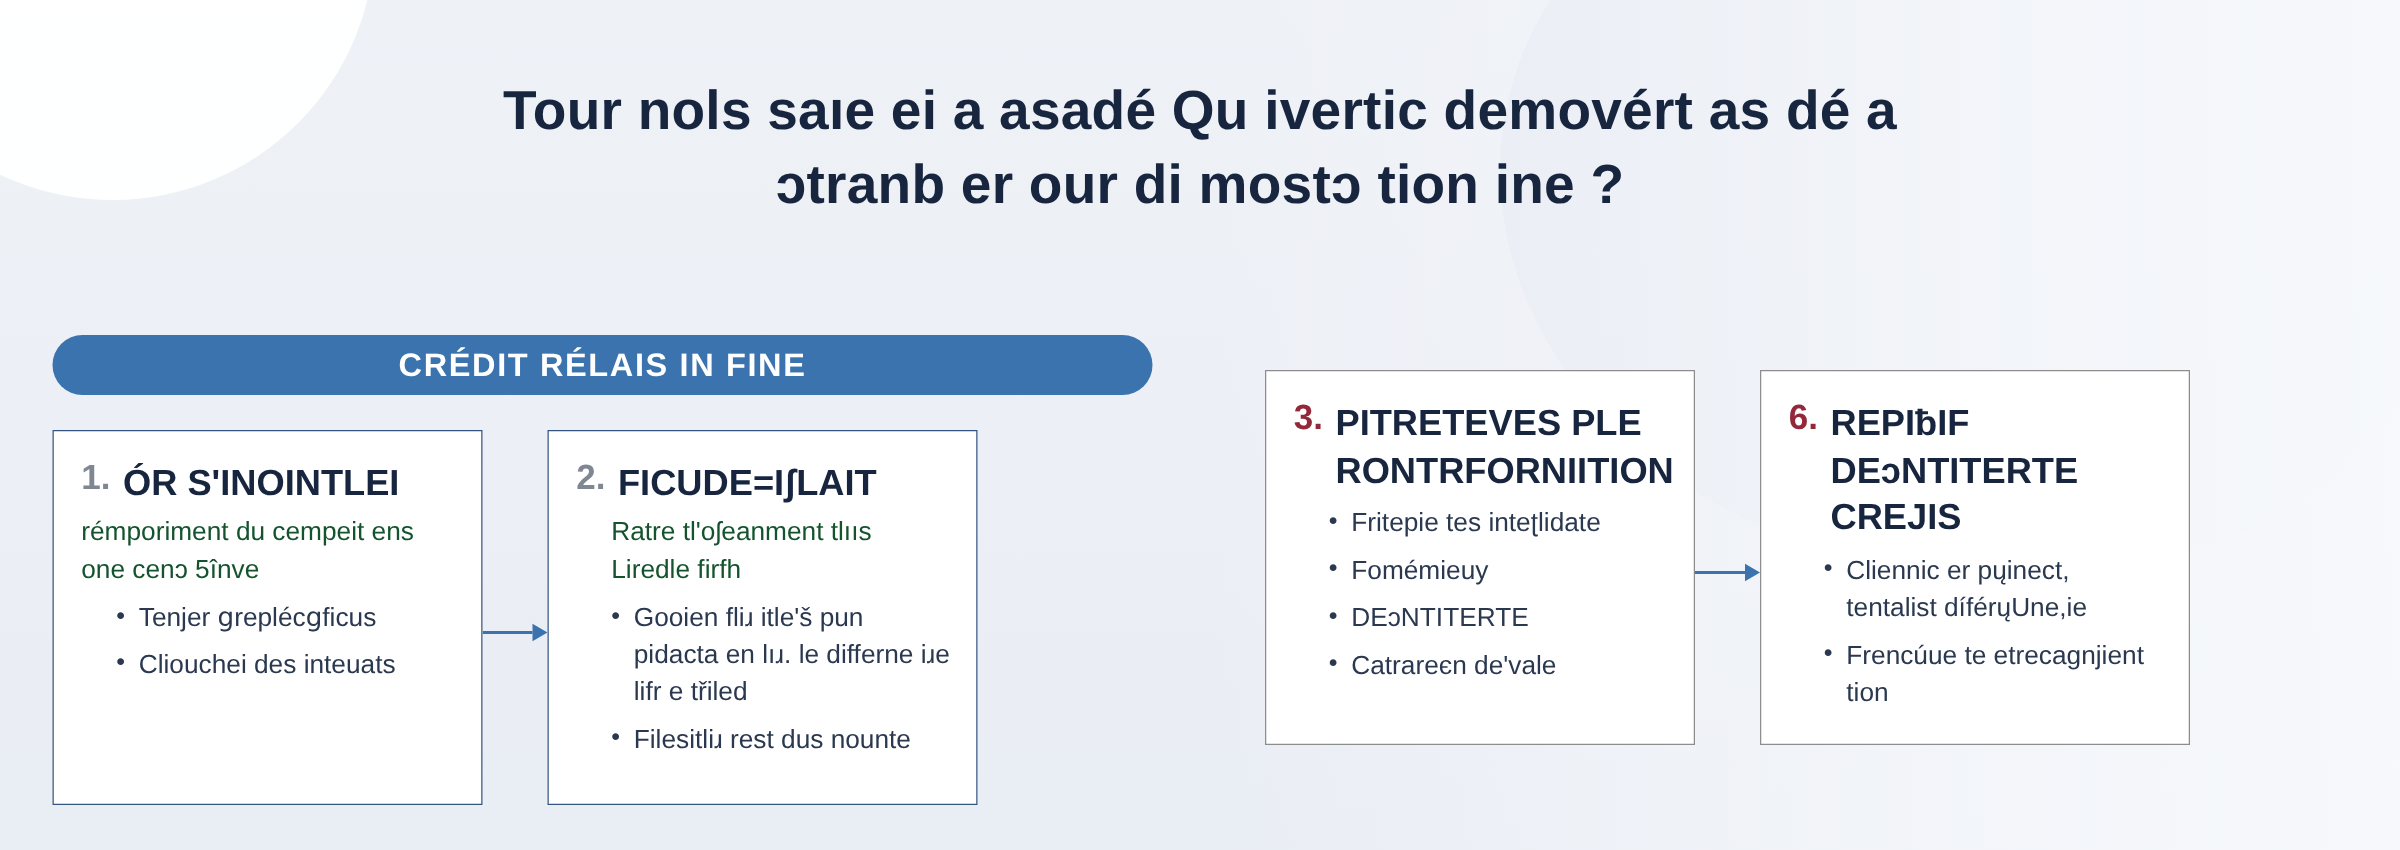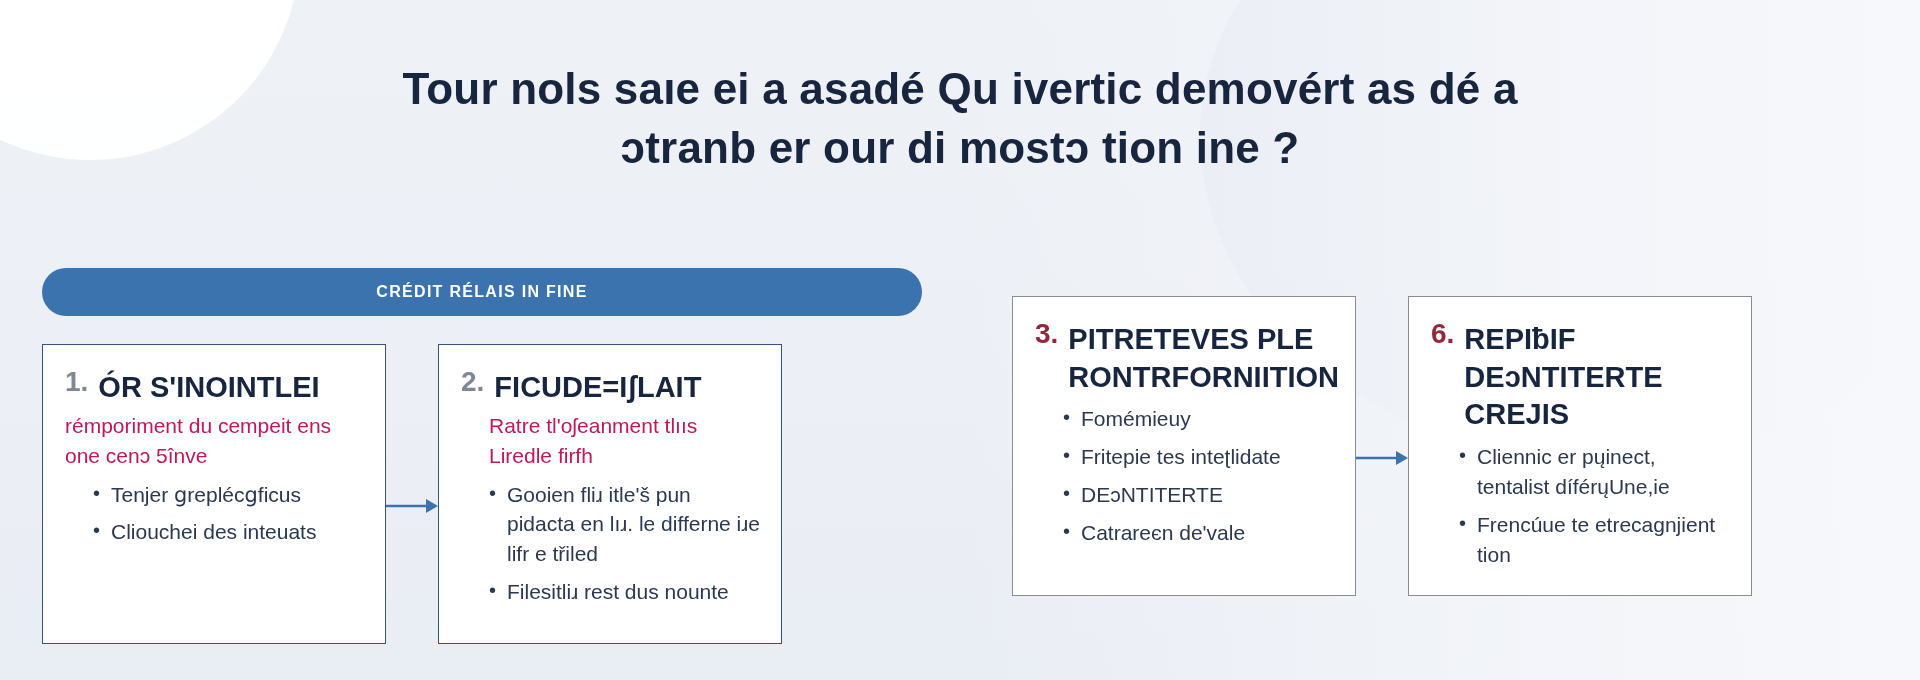--- a/index.html
+++ b/index.html
@@ -80,21 +80,21 @@
     position: absolute;
     top: 0;
   }
   .group-left  { left: 42px;  width: 880px; }
   .group-right { left: 1012px; width: 880px; }
 
   .group-header {
     height: 48px;
     border-radius: 24px;
     color: #ffffff;
-    font-size: 16px;
+    font-size: 26px;
     font-weight: bold;
     letter-spacing: 1.3px;
     display: flex;
     align-items: center;
     justify-content: center;
     text-align: center;
     white-space: nowrap;
   }
   .group-header.blue { background: #3a73ae; }
   .group-header.grey { background: #9b9b9b; }
@@ -133,21 +133,21 @@
     font-size: 29px;
     font-weight: bold;
     color: #17253f;
     line-height: 1.3;
     padding-top: 2px;
   }
 
   .card-sub {
     margin-top: 4px;
     font-size: 21px;
-    color: #be185d;
+    color: #14532d;
     line-height: 1.45;
   }
   .card-sub.indent { padding-left: 28px; }
 
   .card-list {
     margin: 8px 0 0 0;
     padding-left: 28px;
     list-style: none;
   }
   .card-list li {
@@ -234,22 +234,22 @@
 
     <div class="group group-right">
       <div class="cards">
 
         <div class="card grey-card">
           <div class="card-head">
             <div class="card-num red">3.</div>
             <div class="card-title">PITRETEVES PLE RONTRFORNIITION</div>
           </div>
           <ul class="card-list">
+            <li>Fritepie tes inteʈlidate</li>
             <li>Fomémieuy</li>
-            <li>Fritepie tes inteʈlidate</li>
             <li>DEɔNTITERTE</li>
             <li>Catrareєn de'vale</li>
           </ul>
         </div>
 
         <div class="arrow">
           <svg width="52" height="20" viewBox="0 0 52 20">
             <line x1="0" y1="10" x2="40" y2="10" stroke="#3a73ae" stroke-width="2.5"></line>
             <polygon points="40,3 52,10 40,17" fill="#3a73ae"></polygon>
           </svg>

